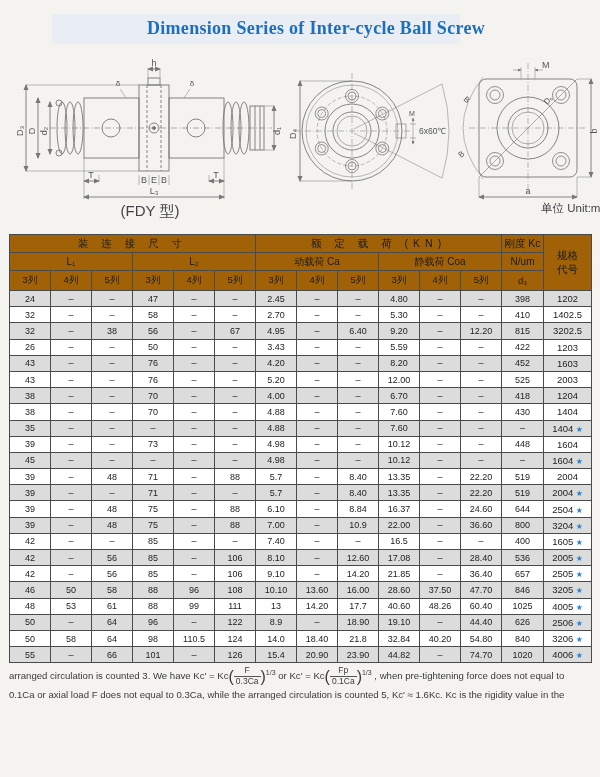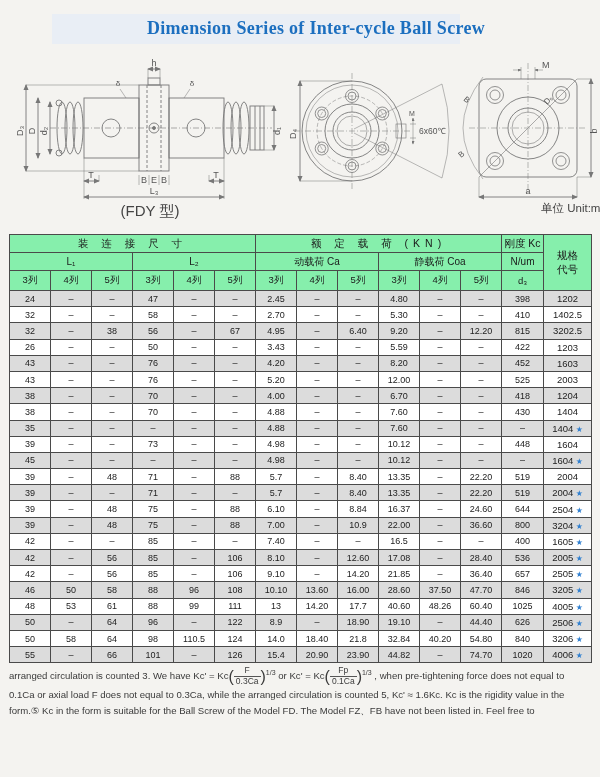--- a/index.html
+++ b/index.html
@@ -8,21 +8,21 @@
   .title-band{position:absolute;left:52px;top:14px;width:408px;height:30px;background:#e9eef5;}
   .page-title{position:absolute;left:0;top:18px;width:100%;text-align:center;
         font-family:"Liberation Serif",serif;font-weight:bold;font-size:18px;color:#1c6fbf;letter-spacing:.3px;}
   .drawing{position:absolute;}
   .model-label{position:absolute;left:90px;top:202px;width:120px;text-align:center;font-size:15px;color:#444;}
   .unit-label{position:absolute;right:22px;top:201px;font-size:11.5px;color:#444;}
   svg text{font-family:"Liberation Sans",sans-serif;fill:#555;}
   
   table{position:absolute;left:9px;top:234px;width:583px;border-collapse:collapse;table-layout:fixed;}
   th,td{border:1px solid #4a4a4a;text-align:center;padding:0;overflow:hidden;white-space:nowrap;}
-  th{background:#86efac;font-weight:normal;color:#1a1a1a;}
+  th{background:#a16207;font-weight:normal;color:#1a1a1a;}
   tr.h1 th{height:17px;font-size:10.5px;}
   tr.h1 th.grp{letter-spacing:5px;}
   tr.h2 th{height:17px;font-size:10px;}
   tr.h3 th{height:19px;font-size:9.5px;}
   th.spec{font-size:10px;line-height:1.25;}
   tbody td{height:15.2px;font-size:9px;color:#222;background:#fff;}
   tbody tr:nth-child(odd) td{background:#dcdcdc;}
   td.code{font-size:9.5px;}
   .star{color:#2f7fd0;font-size:8px;}
   
@@ -637,16 +637,15 @@
           <td class="code">4006<span class="star"> ★</span></td>
         </tr>
       </tbody>
   </table>
 
   <div class="notes">
     <div class="nline">
       <span>arranged circulation is counted 3. We have  Kc' = Kc</span><span class="paren">(</span><span class="frac"><span class="num">F</span><span class="den">0.3Ca</span></span><span class="paren">)</span><span class="exp">1/3</span><span> or  Kc' = Kc</span><span class="paren">(</span><span class="frac"><span class="num">Fp</span><span class="den">0.1Ca</span></span><span class="paren">)</span><span class="exp">1/3</span><span> , when pre-tightening force does not equal to</span>
     </div>
     <div class="nline">0.1Ca or axial load F does not equal to 0.3Ca, while the arranged circulation is counted 5, Kc' ≈ 1.6Kc. Kc is the rigidity value in the</div>
-    <div class="nline">form.⑤ Kc in the form is suitable for the Ball Screw of the Model FD. The Model FZ、FB have not been listed in. Feel free to</div>
   </div>
 
 </div>
 
 </body></html>

